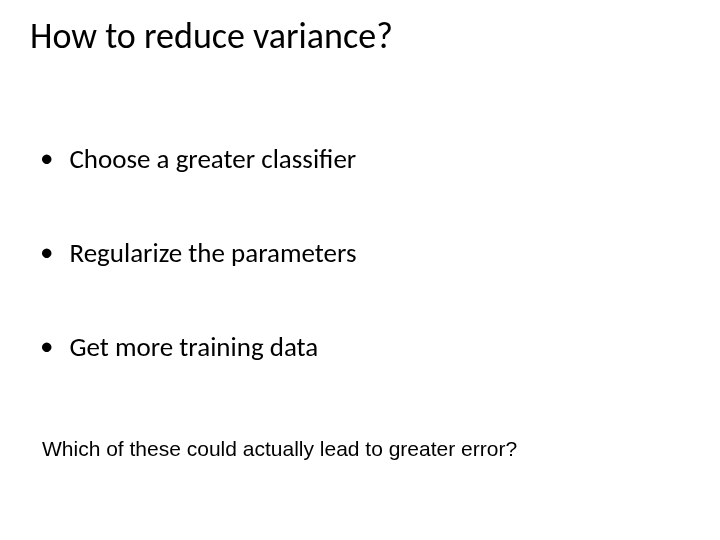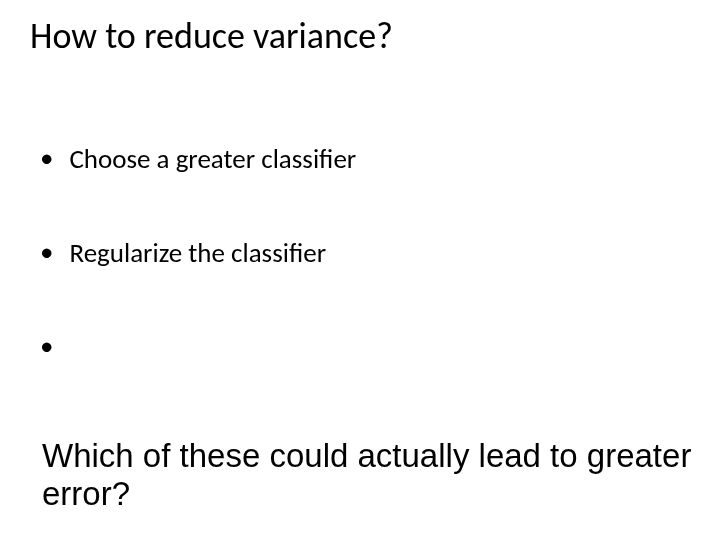--- a/index.html
+++ b/index.html
@@ -34,21 +34,21 @@
       font-size: 27px;
     }
     .bullet-marker {
       margin-right: 16px;
       font-size: 27px;
       line-height: 1.2;
     }
     .footer-question {
       position: absolute;
       left: 42px;
-      font-size: 33px;
+      font-size: 21px;
       font-family: Arial, sans-serif;
     }
     #item-0 { top: 142px; }
     #item-1 { top: 236px; }
     #item-2 { top: 330px; }
     #footer { top: 437px; }
   </style>
 </head>
 <body>
 
@@ -57,23 +57,24 @@
 <div class="bullet-list" id="item-0">
   <div class="bullet-item">
     <span class="bullet-marker">•</span>
     <span>Choose a greater classifier</span>
   </div>
 </div>
 
 <div class="bullet-list" id="item-1">
   <div class="bullet-item">
     <span class="bullet-marker">•</span>
-    <span>Regularize the classifier</span>
+    <span>Regularize the parameters</span>
   </div>
 </div>
 
 <div class="bullet-list" id="item-2">
   <div class="bullet-item">
     <span class="bullet-marker">•</span>
+    <span>Get more training data</span>
   </div>
 </div>
 
 <div class="footer-question" id="footer">Which of these could actually lead to greater error?</div>
 
 </body></html>

